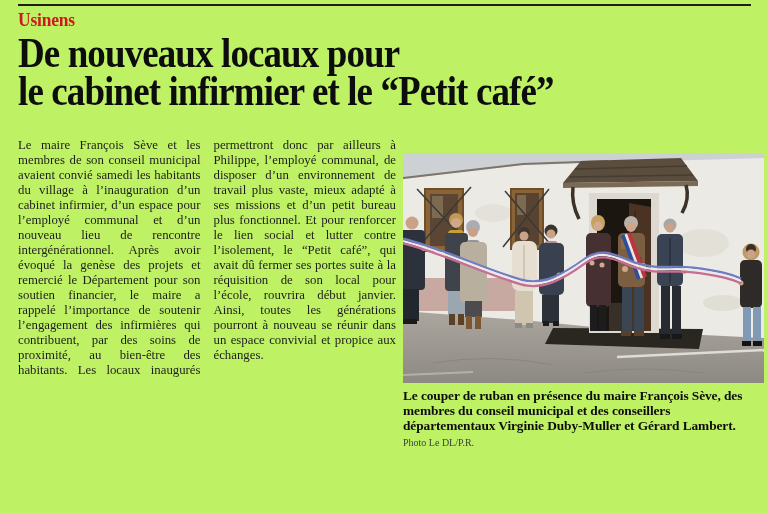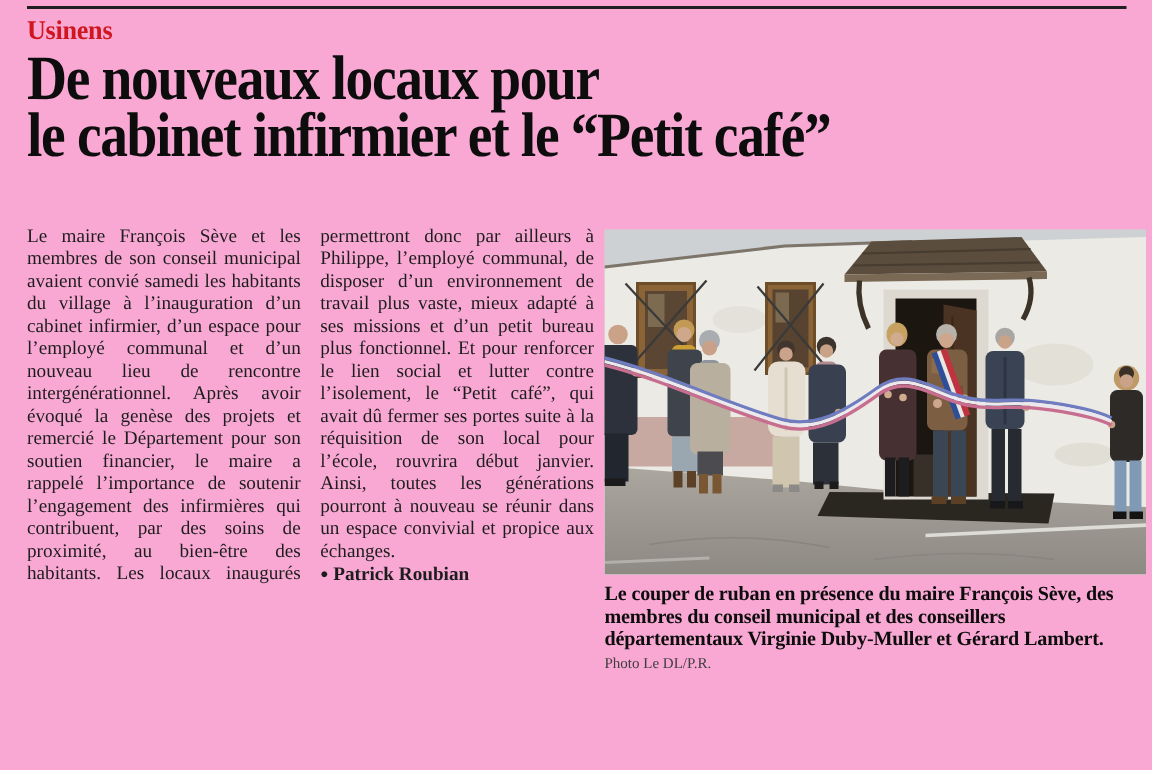--- a/index.html
+++ b/index.html
@@ -1,36 +1,36 @@
 <!DOCTYPE html>
 <html lang="fr" style="--rule: #1f1f1f; --kicker_red: #d0161f; --headline_ink: #0d0d0d; --body_ink: #1d1d1d; --credit_ink: #3e3e3e; --ribbon_blue: #6f7cc0; --ribbon_white: #ece9ee; --ribbon_red: #c76d8f; --sash_blue: #2f4e99; --sash_white: #e9e7e3; --sash_red: #bf3340;"><head>
 <meta charset="utf-8">
 <style>
   html,body{margin:0;padding:0;}
   body{
     width:768px;height:513px;background:#ffffff;
     font-family:"Liberation Serif", serif;
     -webkit-font-smoothing:antialiased;
   }
-  .page{position:relative;width:768px;height:513px;background:#f9a8d4;overflow:hidden;}
+  .page{position:relative;width:768px;height:513px;background:#bef264;overflow:hidden;}
   .top-rule{position:absolute;left:18px;top:4px;width:733px;height:2px;background:var(--rule,#1f1f1f);}
   .kicker{
     position:absolute;left:18px;top:10px;
     font-weight:700;font-size:18px;line-height:20px;
     color:var(--kicker_red,#d0021b);letter-spacing:-0.2px;
     transform:scaleX(0.97);transform-origin:left top;
   }
   .headline{
     position:absolute;left:18px;top:34px;margin:0;
     font-weight:700;font-size:42px;line-height:38px;
     color:var(--headline_ink,#0d0d0d);letter-spacing:-1px;
     transform:scaleX(0.88);transform-origin:left top;white-space:nowrap;
   }
   .text-columns{
-    position:absolute;left:18px;top:150px;width:378px;height:312px;
+    position:absolute;left:18px;top:138px;width:378px;height:312px;
     column-count:2;column-gap:13px;
     font-size:12.8px;line-height:15px;text-align:justify;
     color:var(--body_ink,#1d1d1d);
     overflow:hidden;hyphens:auto;-webkit-hyphens:auto;
   }
   .text-columns p{margin:0;}
   .para2{text-indent:9px;}
   .byline{margin-top:3px;font-weight:700;}
   .byline .bullet{font-size:9px;vertical-align:1.5px;}
   .photo-block{position:absolute;left:403px;top:153px;margin:0;width:361px;}
@@ -48,21 +48,20 @@
 <div class="page">
 
   <div class="top-rule"></div>
 
   <div class="kicker">Usinens</div>
 
   <h1 class="headline"><span>De nouveaux locaux pour</span><br><span>le cabinet infirmier et le “Petit café”</span></h1>
 
   <div class="text-columns" lang="fr">
     <p class="para1">Le maire François Sève et les membres de son conseil municipal avaient convié samedi les habitants du village à l’inauguration d’un cabinet infirmier, d’un espace pour l’employé communal et d’un nouveau lieu de rencontre intergénérationnel. Après avoir évoqué la genèse des projets et remercié le Département pour son soutien financier, le maire a rappelé l’importance de soutenir l’engagement des infirmières qui contribuent, par des soins de proximité, au bien-être des habitants. Les locaux inaugurés permettront donc par ailleurs à Philippe, l’employé communal, de disposer d’un environnement de travail plus vaste, mieux adapté à ses missions et d’un petit bureau plus fonctionnel. Et pour renforcer le lien social et lutter contre l’isolement, le “Petit café”, qui avait dû fermer ses portes suite à la réquisition de son local pour l’école, rouvrira début janvier. Ainsi, toutes les générations pourront à nouveau se réunir dans un espace convivial et propice aux échanges.</p>
-    <p class="byline"><span class="bullet">●</span> <span>Patrick Roubian</span></p>
   </div>
 
   <figure class="photo-block">
     <svg class="photo-svg" viewBox="0 0 361 230" preserveAspectRatio="none" aria-hidden="true">
       <defs>
         <linearGradient id="groundGrad" x1="0" y1="0" x2="0" y2="1">
           <stop offset="0" stop-color="#aba79f"></stop>
           <stop offset="1" stop-color="#8d8983"></stop>
         </linearGradient>
       </defs>

